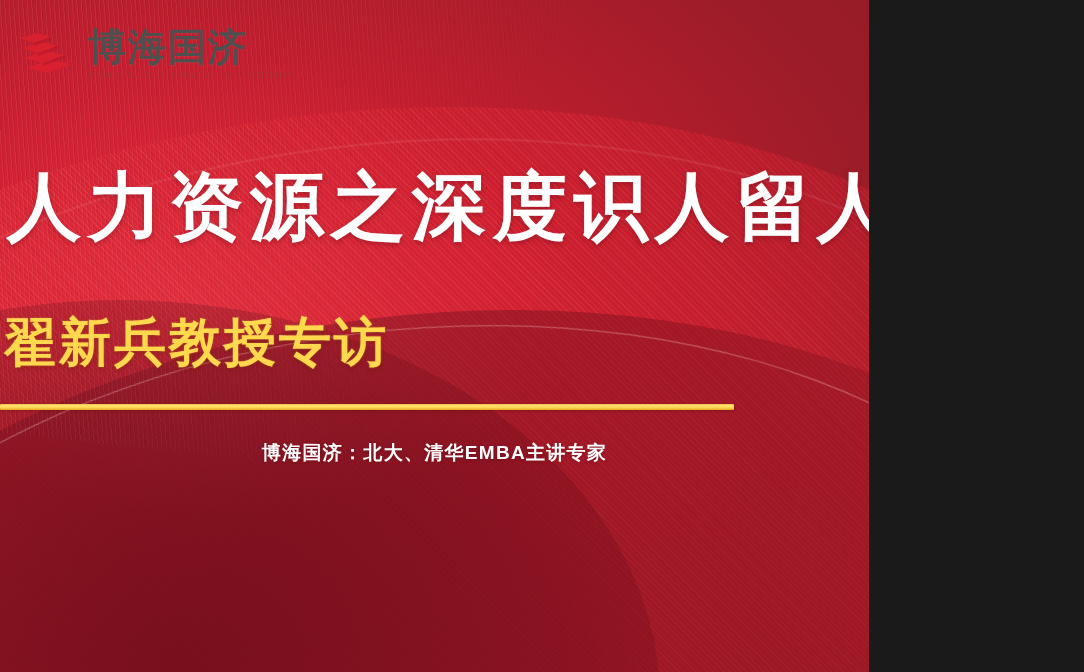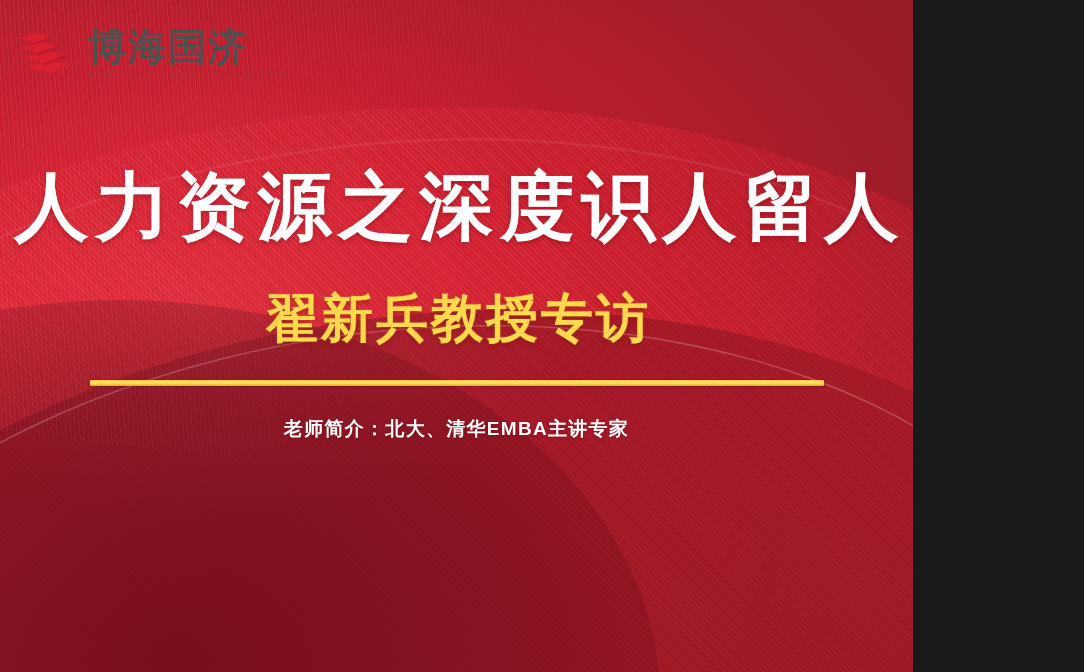--- a/index.html
+++ b/index.html
@@ -13,21 +13,20 @@
   }
 
   
   #slide {
     position: relative;
     width: 869px;
     height: 672px;
     overflow: hidden;
     background: #9e1f2c;
     user-select: none;
-    padding-left: 44px;
   }
 
   
   .bg-base {
     position: absolute;
     inset: 0;
     background:
       radial-gradient(ellipse 120% 90% at 18% 38%,
           #e02234 0%, #cc1f31 26%, #b41d2c 48%, #9c1c29 70%, #8d1a26 100%),
       linear-gradient(135deg, #c21f31 0%, #a81b2a 45%, #8e1724 100%);
@@ -209,40 +208,39 @@
     transform-origin: left center;
   }
 
   
   .content {
     position: absolute;
     inset: 0;
     z-index: 5;
     display: flex;
     flex-direction: column;
-    align-items: center;
     border-radius: 6px;
   }
 
   .headline {
     margin-top: 170px;
     font-size: 74px;
     font-weight: 700;
     color: #ffffff;
     letter-spacing: 7px;
     white-space: nowrap;
     text-shadow:
       0 2px 5px rgba(90,0,10,0.38),
       0 0 1px rgba(255,255,255,0.55);
     line-height: 1;
     padding-left: 7px;
   }
 
   .subhead {
-    margin-top: 48px;
+    margin-top: 72px;
     font-size: 52px;
     font-weight: 700;
     color: #ffd84d;
     letter-spacing: 3px;
     white-space: nowrap;
     line-height: 1;
     text-shadow:
       0 2px 4px rgba(110,20,0,0.45),
       0 0 2px rgba(255,220,90,0.5);
     padding-left: 4px;
@@ -311,17 +309,17 @@
 
   <div class="content">
 
     <div class="headline">人力资源之深度识人留人</div>
 
     <div class="subhead">翟新兵教授专访</div>
 
     <div class="divider"></div>
 
     <div class="credits">
-      <div class="line1">老师简介：北大、清华EMBA主讲专家</div>
+      <div class="line1">博海国济：北大、清华EMBA主讲专家</div>
     </div>
 
   </div>
 </div>
 
 </body></html>

